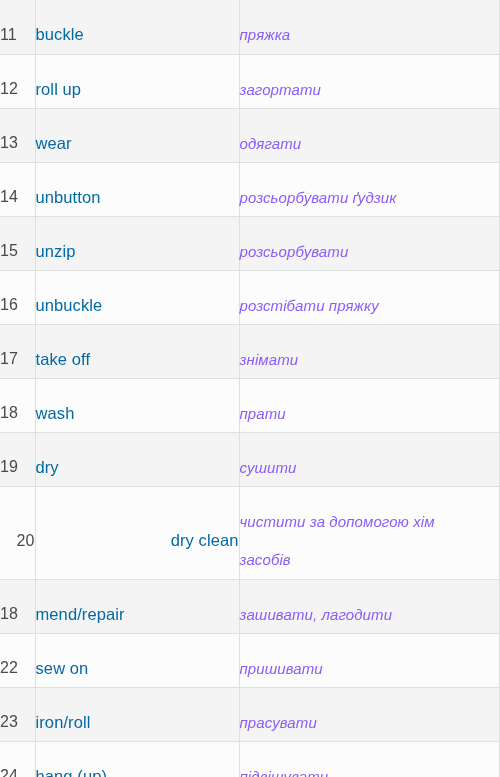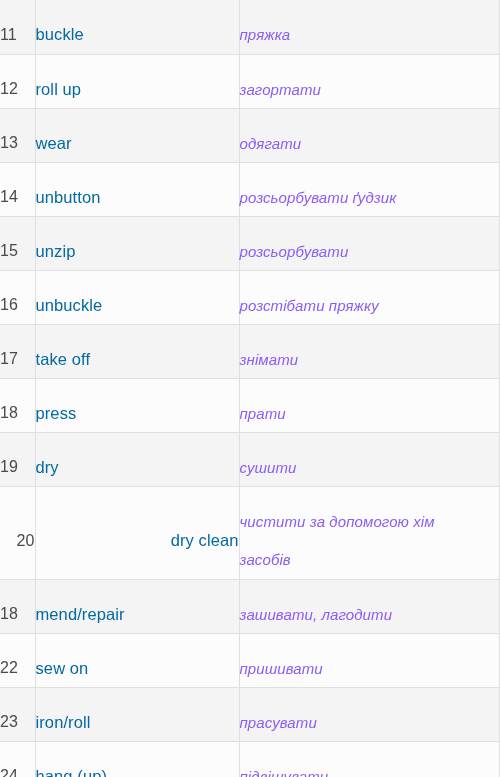--- a/index.html
+++ b/index.html
@@ -135,21 +135,21 @@
     </tr>
 
     <tr class="row-odd">
       <td class="col-num">17</td>
       <td class="col-term">take off</td>
       <td class="col-translation">знімати</td>
     </tr>
 
     <tr class="row-even">
       <td class="col-num">18</td>
-      <td class="col-term">press</td>
+      <td class="col-term">wash</td>
       <td class="col-translation">прати</td>
     </tr>
 
     <tr class="row-odd">
       <td class="col-num">19</td>
       <td class="col-term">dry</td>
       <td class="col-translation">сушити</td>
     </tr>
 
     <tr class="row-even row-tall">

